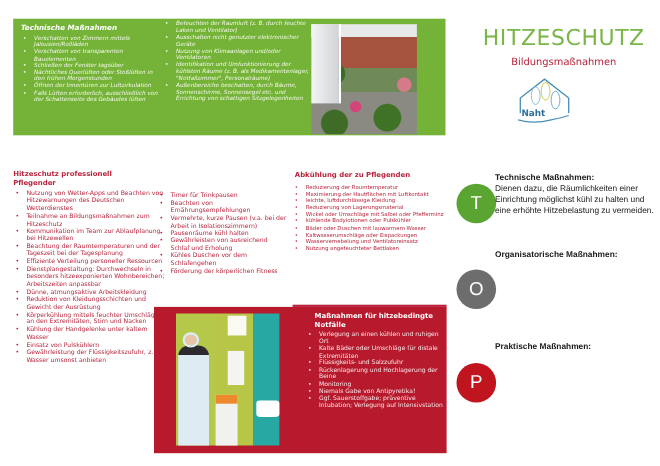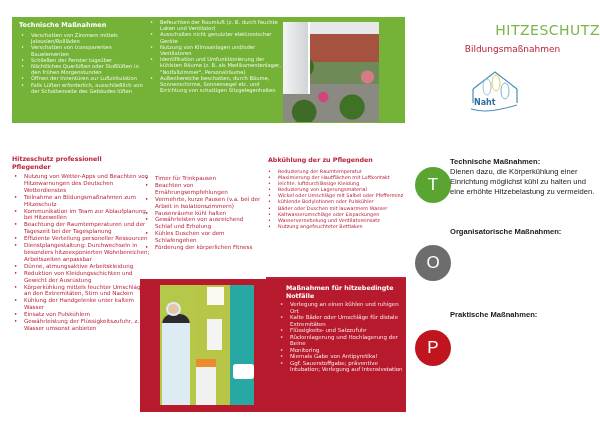--- a/index.html
+++ b/index.html
@@ -1,40 +1,40 @@
 <!DOCTYPE html>
 <html><head>
   <meta charset="utf-8">
   <style>
     * { box-sizing: border-box; margin: 0; padding: 0; }
     html, body { width: 600px; height: 424px; background: #ffffff; overflow: hidden; }
     body { position: relative; font-family: "Liberation Sans", sans-serif; }
 
-    .green-block { position: absolute; left: 12px; top: 17px; width: 393px; height: 106px; background: #75b338; }
+    .green-block { position: absolute; left: 12px; top: 17px; width: 393px; height: 106px; background: #75b338; font-style: italic; }
     .green-col { position: absolute; top: 0; color: #f1f7e8; font-family: "DejaVu Sans", sans-serif; }
     .green-col.c1 { left: 7px; width: 125px; top: 4px; }
     .green-col.c2 { left: 136px; width: 135px; top: 2px; }
     .green-title { font-weight: bold; font-size: 6.5px; color: #ffffff; margin-bottom: 3px; }
     ul.blist { list-style: none; }
     ul.blist li { position: relative; padding-left: 12px; font-size: 5.2px; line-height: 6.2px; }
     ul.blist li::before { content: "•"; position: absolute; left: 2px; top: 0; }
 
     .garden-photo { position: absolute; left: 283px; top: 22px; width: 96px; height: 100px;
       background:
         radial-gradient(circle at 22% 45%, #3d6b24 0 10%, transparent 11%),
         radial-gradient(circle at 72% 85%, #3f7226 0 11%, transparent 12%),
         radial-gradient(circle at 22% 90%, #3e6c26 0 10%, transparent 11%),
         radial-gradient(circle at 42% 75%, #d3457a 0 5%, transparent 6%),
         radial-gradient(circle at 88% 55%, #d57a88 0 6%, transparent 7%),
         linear-gradient(180deg, #e6e8ea 0 12%, #a5523e 12% 40%, #6f8a58 40% 62%, #8a8a82 62% 100%);
     }
     .garden-photo .wall { position: absolute; left: 0; top: 0; width: 28%; height: 72%; background: linear-gradient(90deg,#f4f4f4,#cfd4d6); border-right: 2px solid #ffffff; }
 
     .title-area { position: absolute; left: 415px; top: 18px; width: 185px; text-align: center; }
-    .main-title { font-family: "DejaVu Sans", sans-serif; font-size: 14px; color: #7ab648; letter-spacing: 0.5px; margin-left: 10px; margin-top: 4px; text-align: right; }
+    .main-title { font-family: "DejaVu Sans", sans-serif; font-size: 20px; color: #7ab648; letter-spacing: 0.5px; margin-left: 10px; margin-top: 4px; }
     .sub-title { font-family: "DejaVu Sans", sans-serif; font-size: 9px; color: #b8233b; margin-top: 6px; margin-left: 10px; }
     .logo { position: absolute; left: 465px; top: 67px; width: 60px; height: 50px; }
 
     .red-title { position: absolute; font-family: "DejaVu Sans", sans-serif; font-weight: bold; font-size: 6.3px; color: #b8233b; line-height: 7.5px; }
     .red-list { position: absolute; font-family: "DejaVu Sans", sans-serif; color: #b8233b; }
     .red-list ul.blist li { font-size: 5.6px; line-height: 6.9px; padding-left: 12px; }
     .abk-list ul.blist li { font-size: 4.9px; line-height: 6.1px; }
 
     .divider { position: absolute; height: 1.5px; background: #b8233b; }
 
@@ -166,21 +166,21 @@
       <li>Niemals Gabe von Antipyretika!</li>
       <li>Ggf. Sauerstoffgabe; präventive Intubation; Verlegung auf Intensivstation</li>
     </ul>
   </div>
 </div>
 
 <div class="legend-item" style="top:155px; height:80px;">
   <div class="circle" style="top:12px; background:#5aa532;">T</div>
   <div class="legend-text" style="top:2px;">
     <span class="lt-title">Technische Maßnahmen:</span>
-    <span>Dienen dazu, die Körperkühlung einer Einrichtung möglichst kühl zu halten und eine erhöhte Hitzebelastung zu vermeiden.</span>
+    <span>Dienen dazu, die Räumlichkeiten einer Einrichtung möglichst kühl zu halten und eine erhöhte Hitzebelastung zu vermeiden.</span>
   </div>
 </div>
 <div class="legend-item" style="top:235px; height:80px;">
   <div class="circle" style="top:10px; background:#6d6d6d;">O</div>
   <div class="legend-text" style="top:-8px;">
     <span class="lt-title">Organisatorische Maßnahmen:</span>
   </div>
 </div>
 <div class="legend-item" style="top:320px; height:90px;">
   <div class="circle" style="top:10px; background:#c0141e;">P</div>

